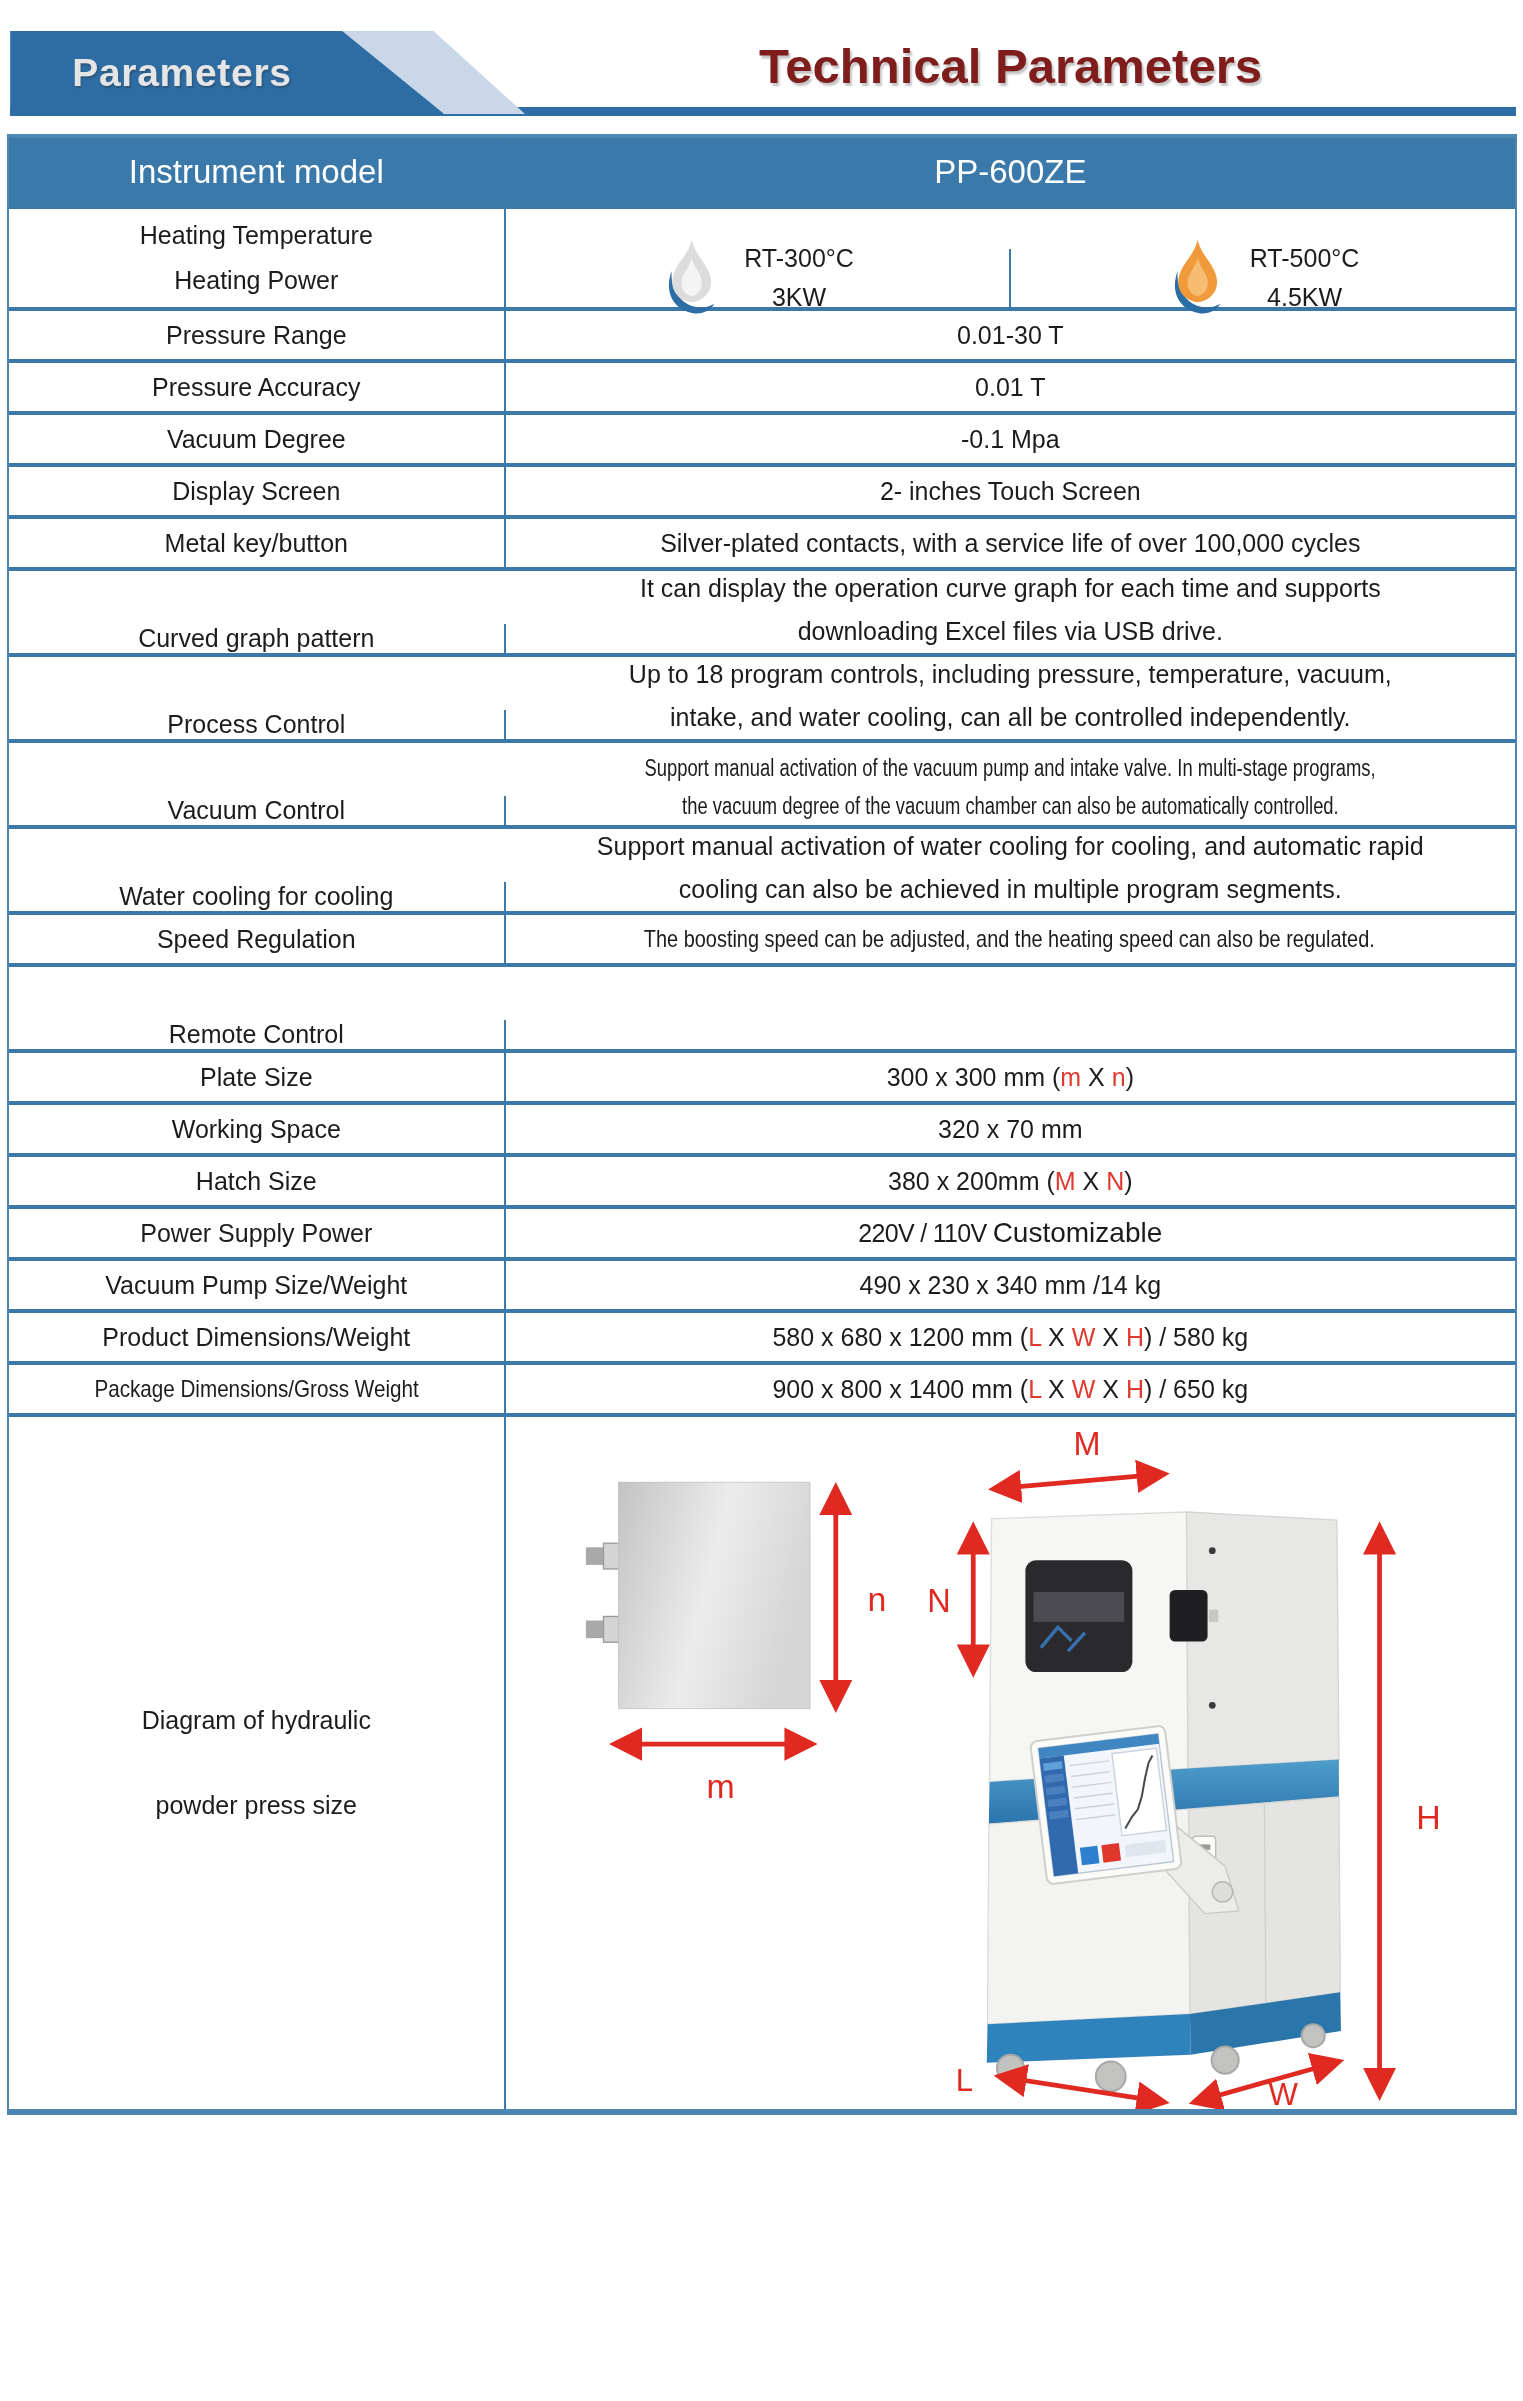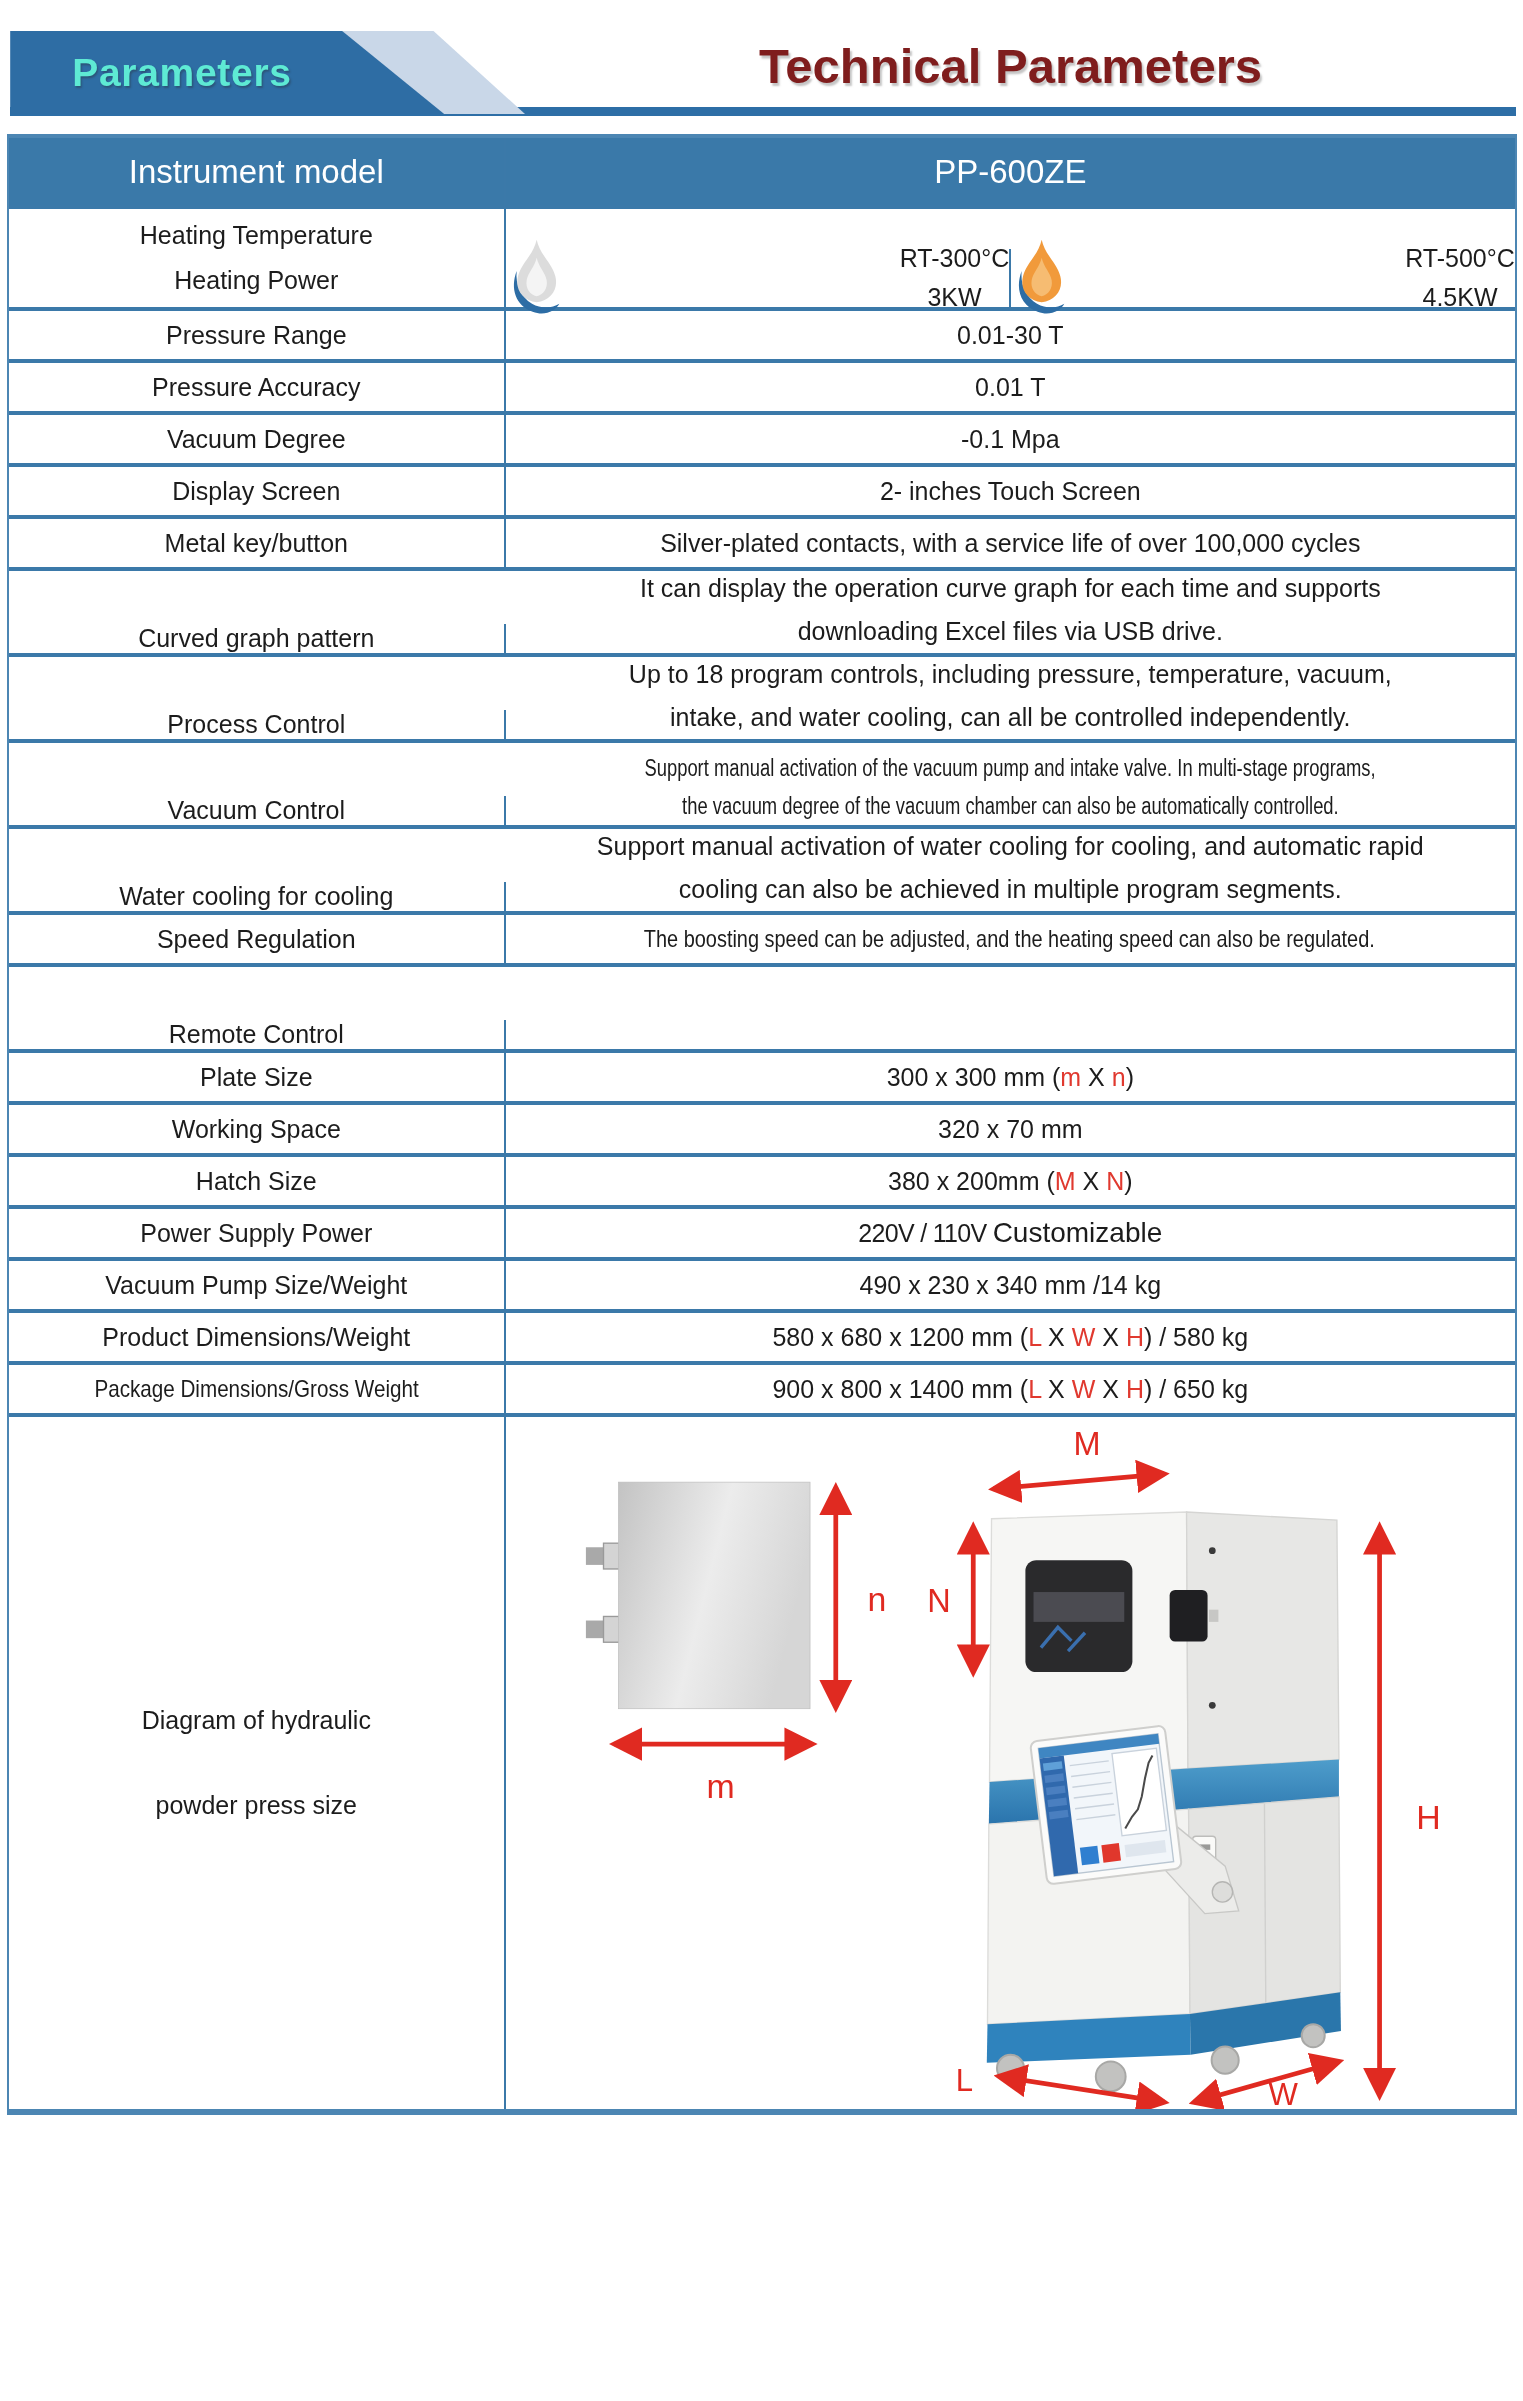--- a/index.html
+++ b/index.html
@@ -15,21 +15,21 @@
   .banner-light {
     position:absolute; left:342px; top:31px; width:183px; height:83px; background:#c9d7e8;
     clip-path:polygon(0 0,50% 0,100% 100%,50% 100%);
   }
   .banner {
     position:absolute; left:10.2px; top:31px; width:434px; height:83px; background:#2e6da4;
     clip-path:polygon(0 0,76.5% 0,100% 100%,0 100%);
     display:flex; align-items:center;
   }
   .banner-text {
-    padding-left:62px; font-size:39px; font-weight:bold; color:#5eead4; letter-spacing:0.7px;
+    padding-left:62px; font-size:39px; font-weight:bold; color:#e5e5e5; letter-spacing:0.7px;
     text-shadow:1.4px 2px 2px rgba(40,40,40,0.35);
   }
   .page-title {
     position:absolute; left:504px; top:24.4px; width:1013px; height:84px;
     display:flex; align-items:center; justify-content:center;
     font-size:49px; font-weight:bold; color:#7f1d1d; letter-spacing:0px;
     text-shadow:2px 2.7px 2px rgba(150,150,150,0.55);
   }
   
   .spec-table {
@@ -48,21 +48,21 @@
     width:497px; flex:none; border-right:2.7px solid #3b79a9;
     display:flex; flex-direction:column; align-items:center; justify-content:center;
     text-align:center; font-size:25px; padding:0 9.5px;
   }
   .cell-value {
     flex:1; display:flex; flex-direction:column; align-items:center; justify-content:center;
     text-align:center; font-size:25px; padding:0 13.6px; line-height:32px;
   }
   .h-head .cell-label, .h-head .cell-value { color:#ffffff; font-size:33px; }
   .heat-cells { flex:1; display:flex; padding:0; }
-  .heat-cell { flex:1; display:flex; align-items:center; justify-content:space-between; gap:23px;margin-top:40px; }
+  .heat-cell { flex:1; display:flex; align-items:center; justify-content:center; gap:23px;margin-top:40px; }
   .heat-cell + .heat-cell { border-left:2.7px solid #3b79a9; }
   .heat-text { display:flex; flex-direction:column; align-items:center; gap:9.5px; font-size:25px; }
   .two-line { line-height:43px;border-radius:9px; }
   .sq80 { display:inline-block; transform:scaleX(0.80); transform-origin:center; white-space:nowrap; }
   .sq83 { display:inline-block; transform:scaleX(0.83); transform-origin:center; white-space:nowrap; }
   .sq86 { display:inline-block; transform:scaleX(0.86); transform-origin:center; white-space:nowrap; }
   .nowrap { white-space:nowrap; }
   .red { color:#e0392f; }
   .psp-a { letter-spacing:-0.7px; }
   .psp-b { font-size:28px; }

